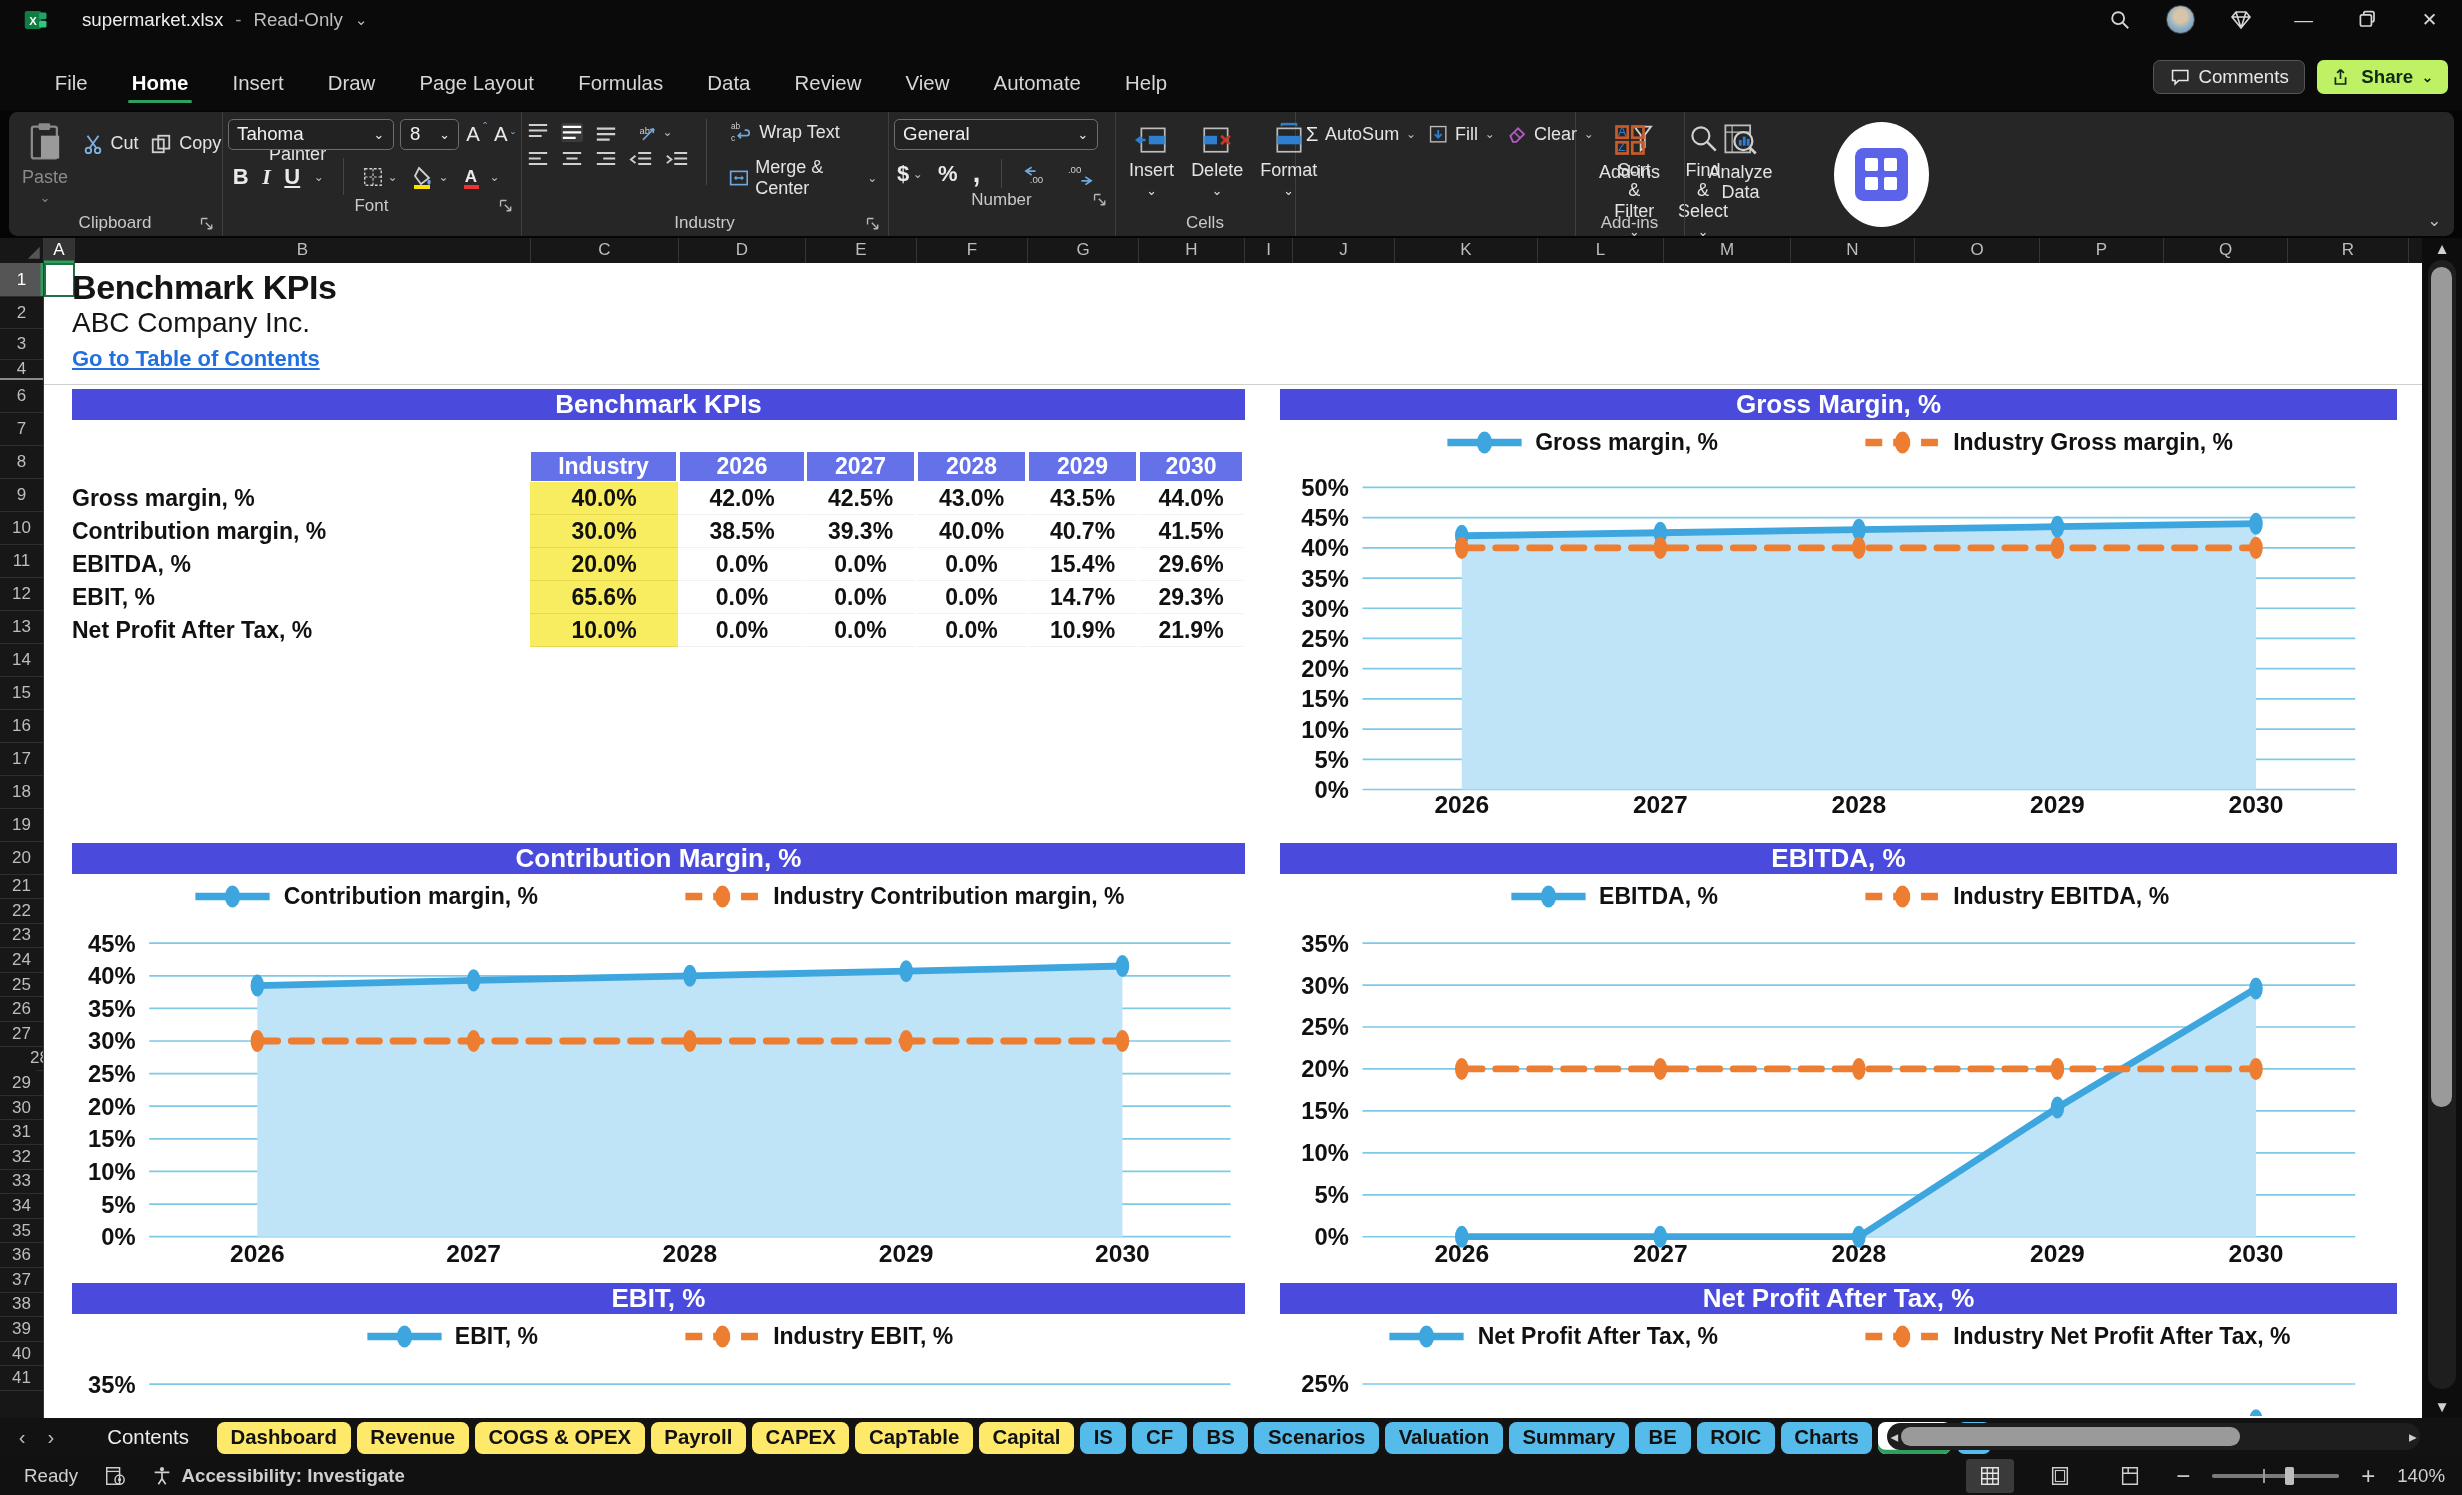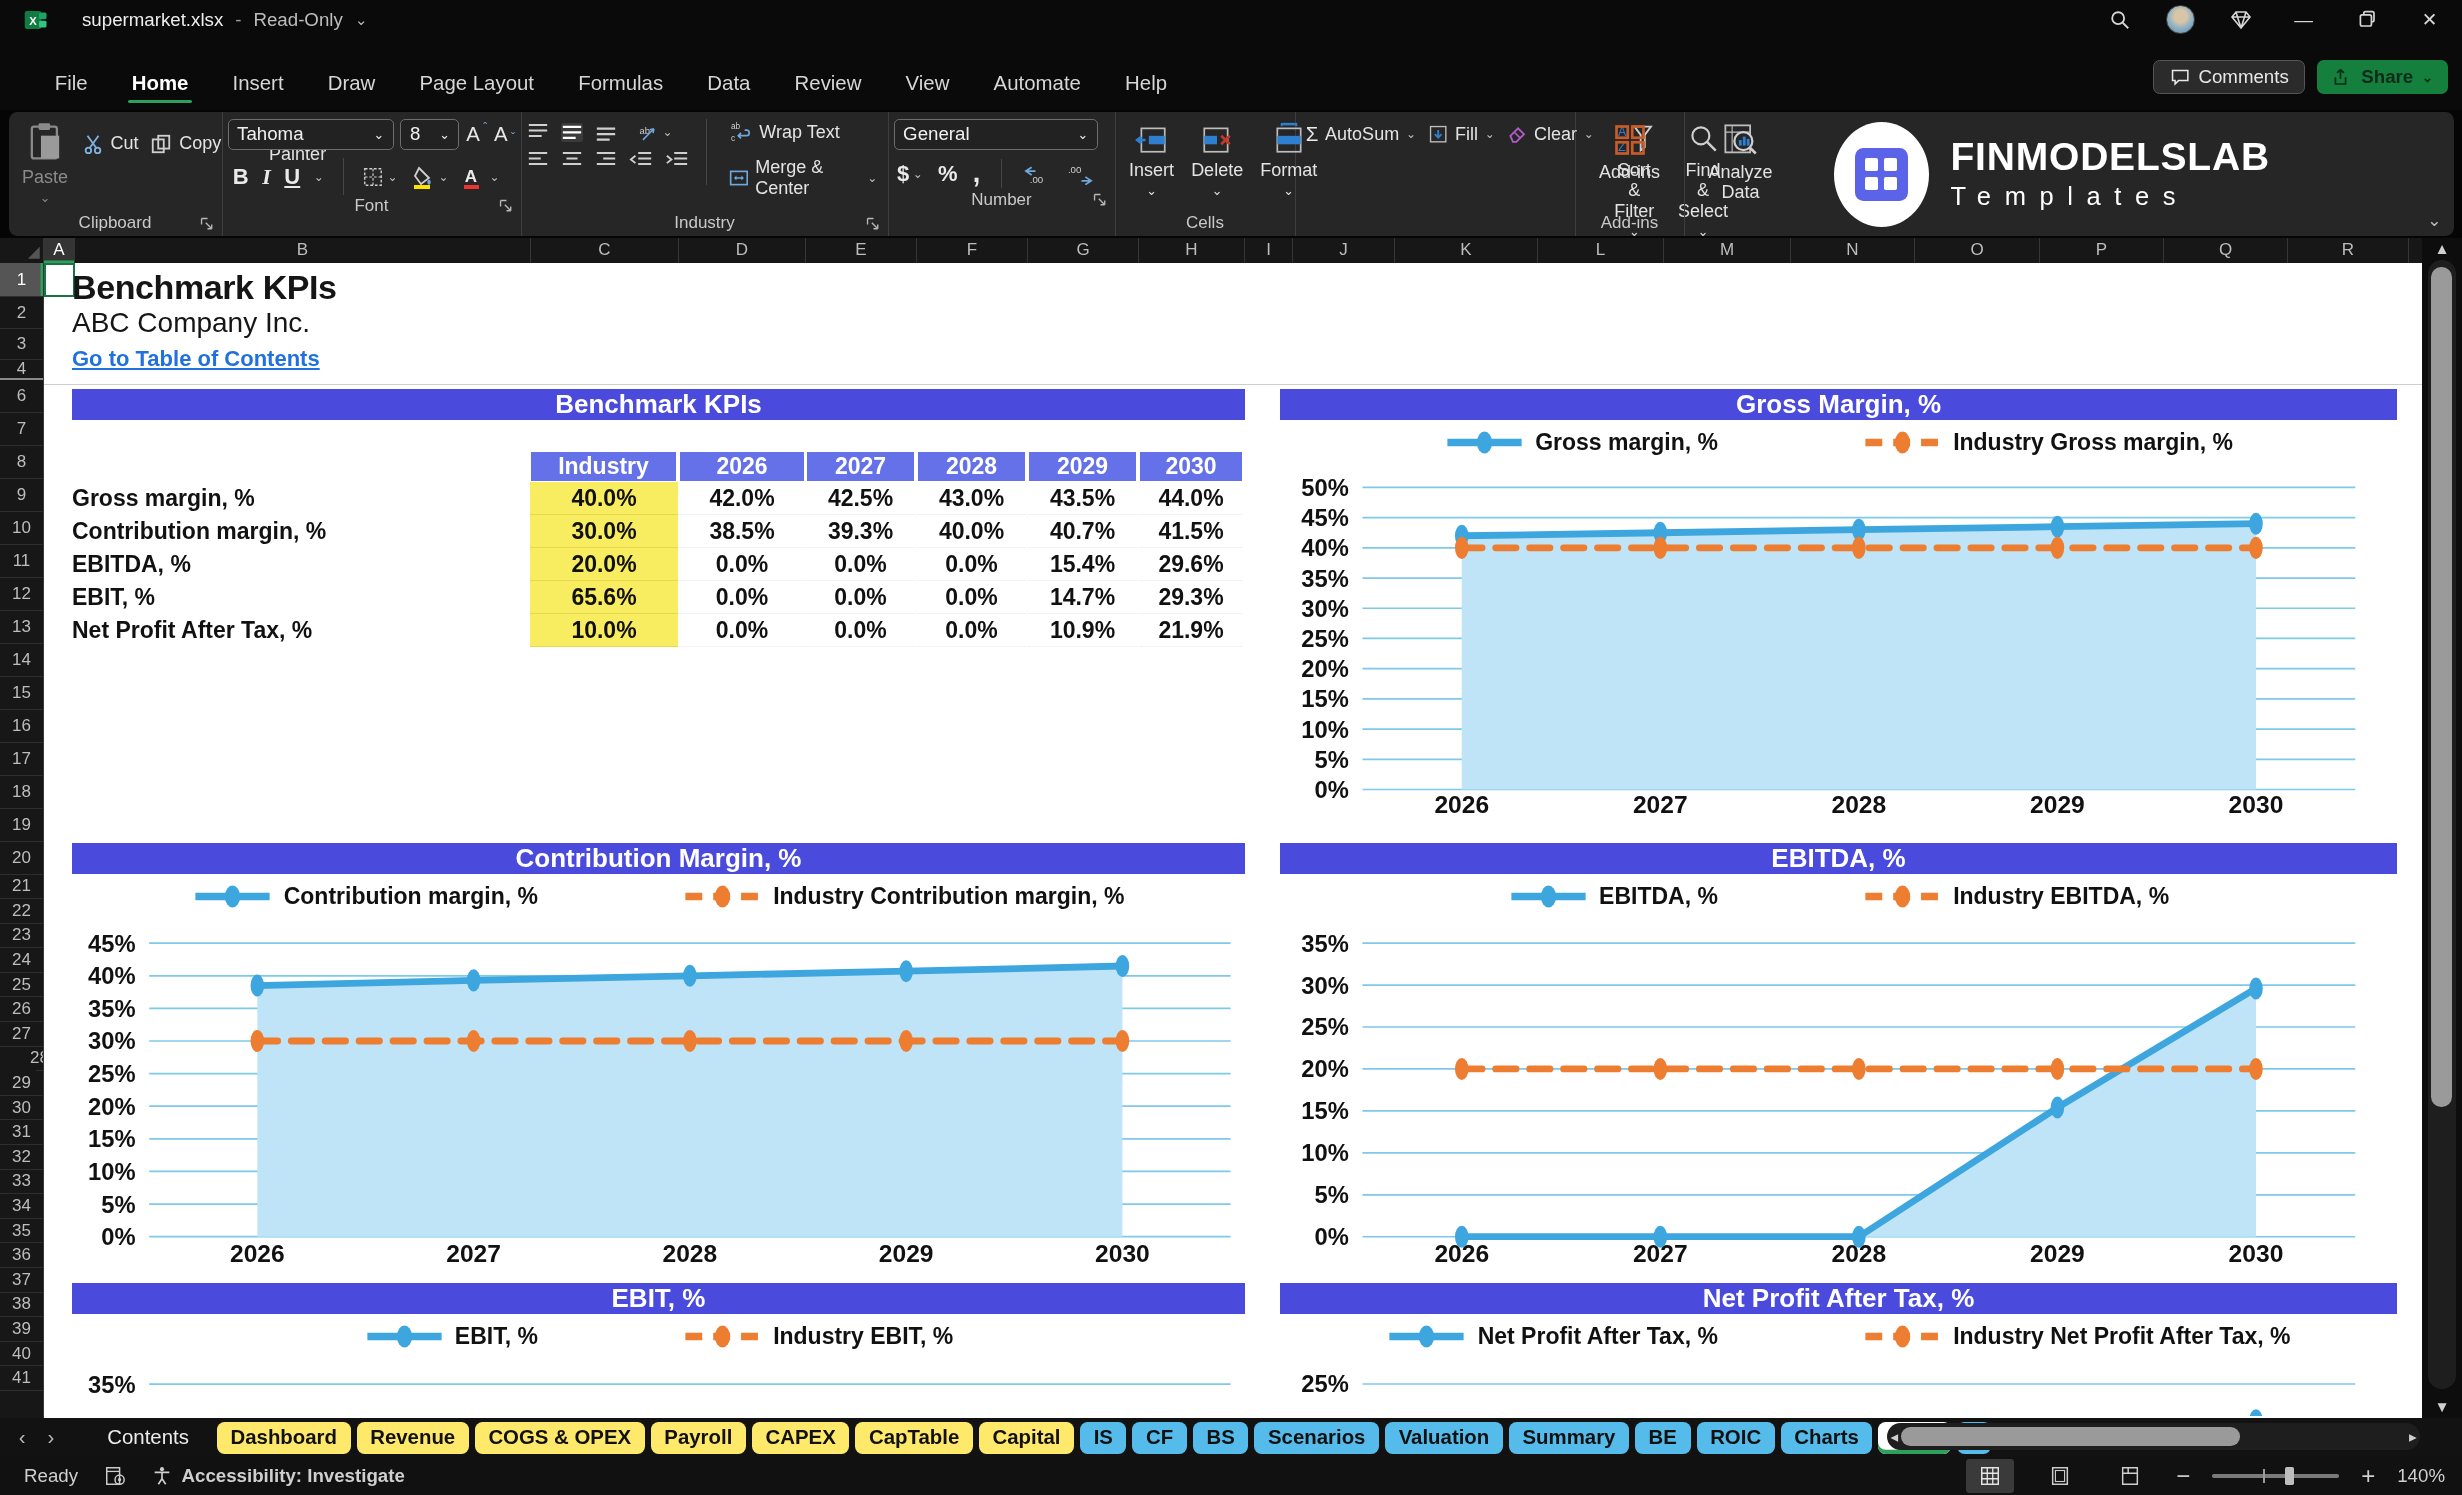--- a/index.html
+++ b/index.html
@@ -17,21 +17,21 @@
 .tb-btn{width:34px;height:34px;display:flex;align-items:center;justify-content:center;color:#d6d6d6;font-size:18.7px}
 .avatar{width:29px;height:29px;border-radius:50%;background:radial-gradient(circle at 50% 38%,#d8c4a6 30%,#8fb2c6 55%,#5f8aa6 100%);border:0.8px solid #444}
 
 .menubar{left:0;top:39px;width:2462px;height:71px;background:#0a0a0a;display:flex;align-items:flex-end}
 .menu-tabs{display:flex;margin-left:36px;gap:6.8px}
 .mtab{padding:13.6px 18.7px 15.3px;font-size:20.4px;color:#d6d6d6;position:relative;cursor:default}
 .mtab.active{color:#fff;font-weight:bold}
 .mtab.active::after{content:"";position:absolute;left:15.3px;right:15.3px;bottom:6.8px;height:3.4px;border-radius:2.5px;background:#2fa05c}
 .menu-right{position:absolute;right:13.6px;bottom:16px;display:flex;gap:12px}
 .comments-btn{display:flex;align-items:center;gap:8.5px;background:#2b2b2b;border:0.8px solid #555;border-radius:6.8px;padding:5.1px 15.3px;font-size:18.7px;color:#e8e8e8}
-.share-btn{display:flex;align-items:center;gap:8.5px;background:#15803d;border-radius:6.8px;padding:5.1px 15.3px;font-size:18.7px;color:#0c2b18;font-weight:bold}
+.share-btn{display:flex;align-items:center;gap:8.5px;background:#bef264;border-radius:6.8px;padding:5.1px 15.3px;font-size:18.7px;color:#0c2b18;font-weight:bold}
 
 .ribbon{left:8.5px;top:112px;width:2445px;height:124px;background:#262626;border-radius:8.5px;display:flex;align-items:stretch}
 .rgroup{display:flex;flex-direction:column;border-right:0.8px solid #3e3e3e;padding:6.8px 5.1px 1.7px}
 .rgroup:last-child{border-right:none}
 .ritems{flex:1;display:flex;align-items:flex-start}
 .rfoot{height:22px;display:flex;align-items:center;justify-content:center;gap:8.5px;font-size:17px;color:#c9c9c9;position:relative}
 .launcher{position:absolute;right:1.7px;bottom:3.4px}
 .bigbtn{display:flex;flex-direction:column;align-items:center;justify-content:flex-start;gap:3.4px;padding:3.4px 8.5px;font-size:18px;color:#e3e3e3;text-align:center;line-height:1.15}
 .bigbtn .blabel{white-space:pre-line}
 .disabled{color:#8a8a8a}
@@ -502,24 +502,20 @@
 
     <div class="logo">
       <div class="logo-ellipse">
           <div class="logo-sq">
             <div></div>
             <div></div>
             <div></div>
             <div></div>
           </div>
         </div>
-      <div>
-        <div class="logo-text1">FINMODELSLAB</div>
-        <div class="logo-text2">Templates</div>
-      </div>
     </div>
     <span class="collapse-chev">⌄</span>
   </div>
 
   <div class="abs corner">
     <svg width="13.6" height="13.6" viewBox="0 0 16 16">
         <path d="M15 1 V15 H1 z" fill="#555"></path>
       </svg>
   </div>
   <div class="abs colheaders" id="colheaders">

